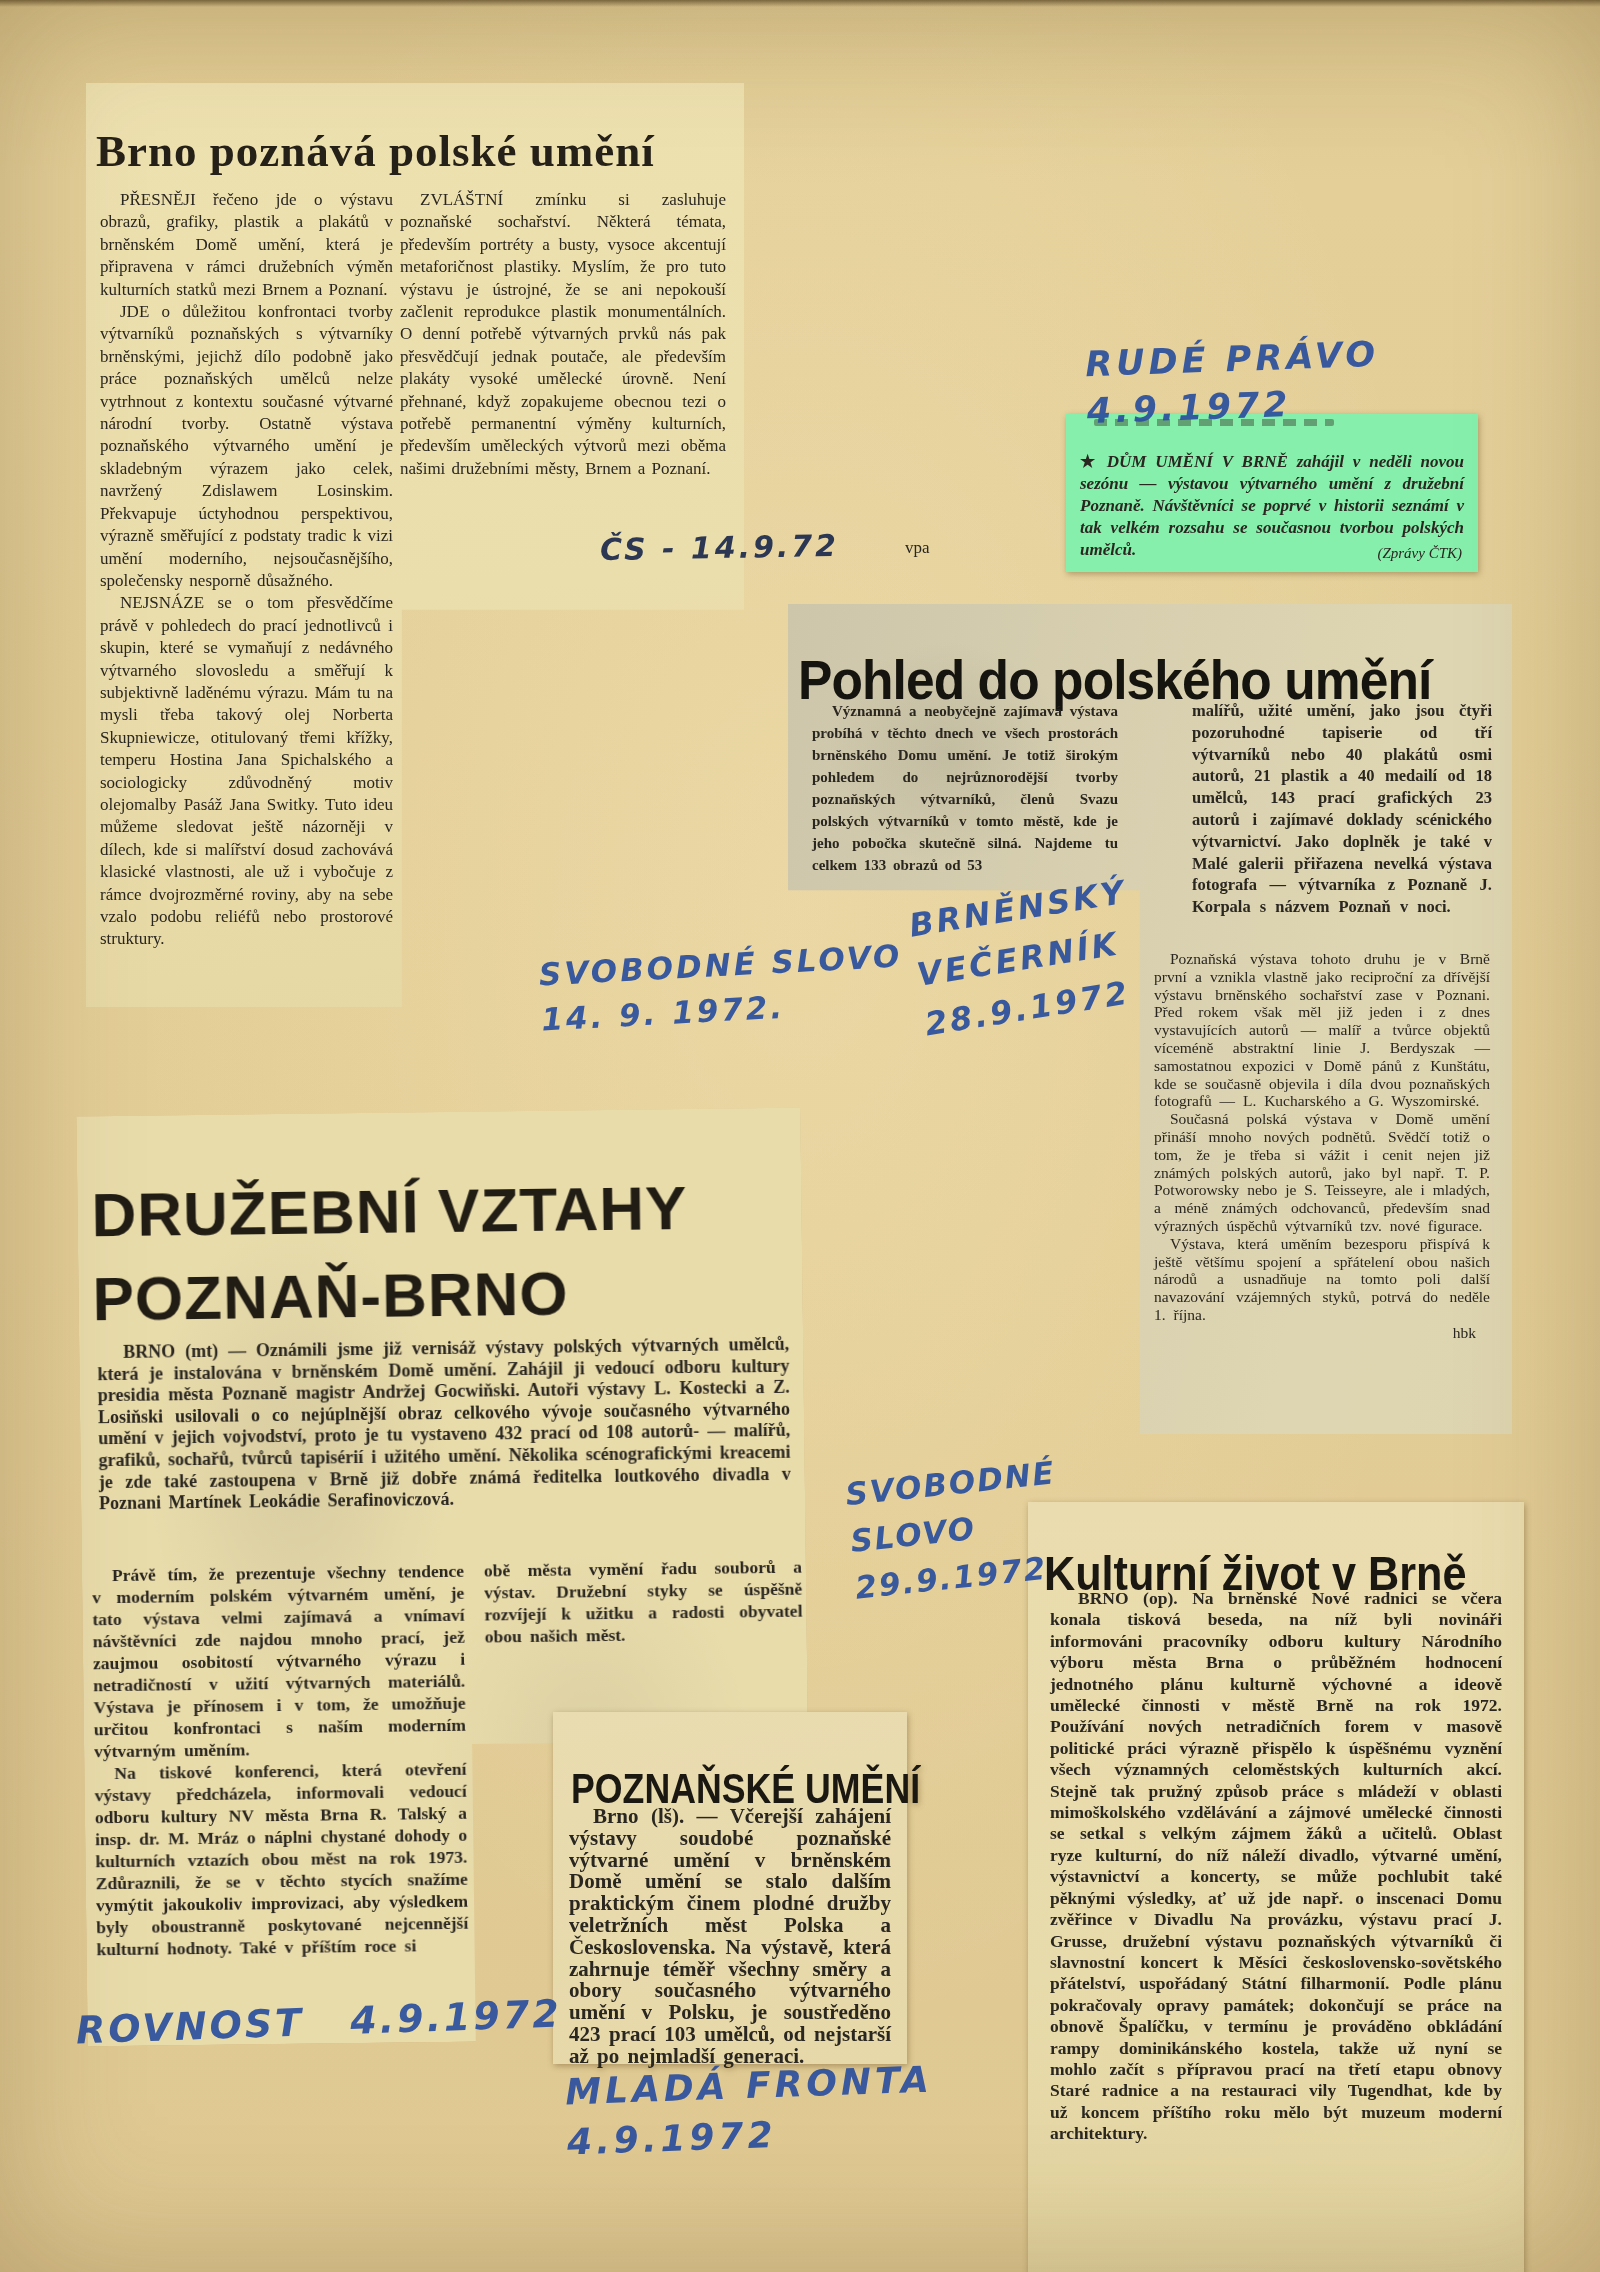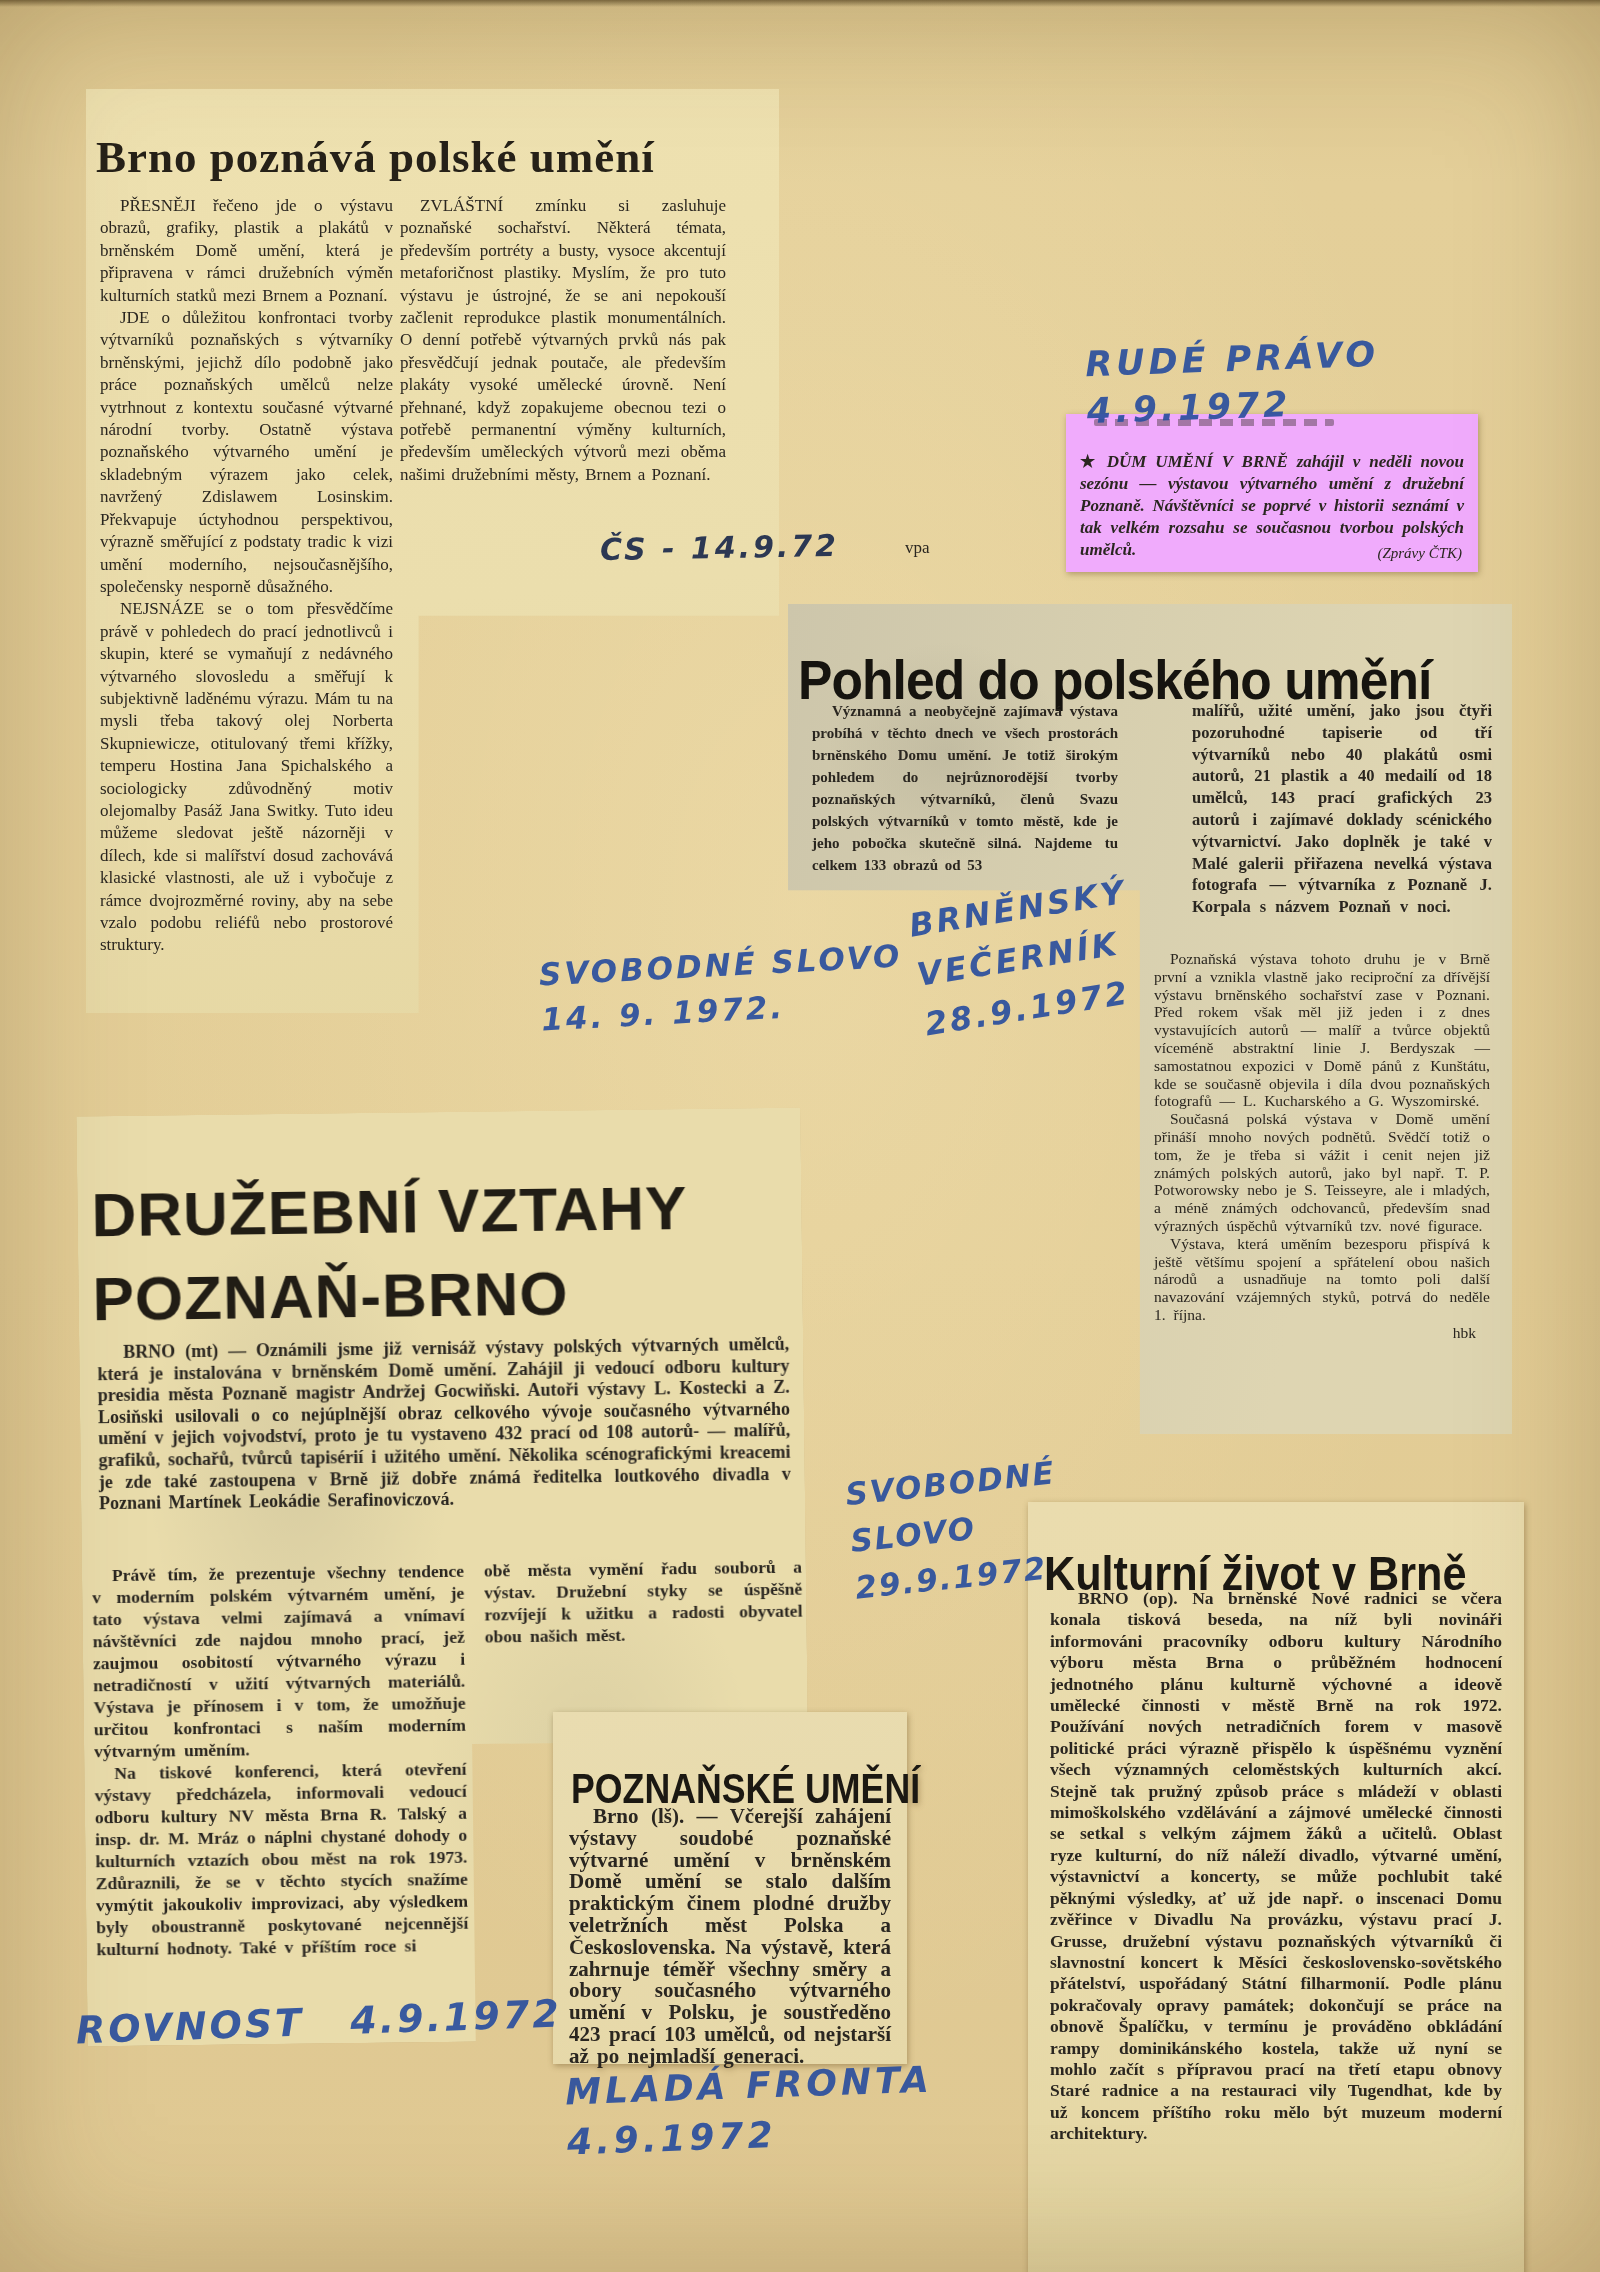--- a/index.html
+++ b/index.html
@@ -13,31 +13,31 @@
   }
   .edge-top{position:absolute;top:0;left:0;right:0;height:7px;background:linear-gradient(180deg,rgba(50,35,8,.55),rgba(50,35,8,0));}
   .vignette{position:absolute;inset:0;box-shadow:inset 0 0 140px rgba(90,62,18,.28);pointer-events:none;z-index:9;}
 
   .paper{position:absolute;filter:drop-shadow(1px 2px 3px rgba(82,56,14,.38));}
   .newscol{position:absolute;text-align:justify;}
   .newsp{margin:0;text-indent:20px;}
   .sig-right{text-align:right;padding-right:14px;}
 
   
-  #clipA{left:86px;top:89px;width:658px;height:924px;
+  #clipA{left:86px;top:83px;width:658px;height:924px;
     background:linear-gradient(175deg,#eee1b0 0%,#ebdead 55%,#e6d8a4 100%);
-    clip-path:polygon(0 0,100% 0,100% 57%,48% 57%,48% 100%,0 100%);padding-left:35px;}
+    clip-path:polygon(0 0,100% 0,100% 57%,48% 57%,48% 100%,0 100%);}
   #clipA-headline{position:absolute;left:10px;top:16px;width:645px;
     font-weight:bold;font-size:45px;line-height:1;letter-spacing:1px;white-space:nowrap;color:#262118;}
   #clipA-col1{left:14px;top:106px;width:293px;font-size:17px;line-height:22.4px;word-spacing:2px;}
   #clipA-col2{left:314px;top:106px;width:326px;font-size:17px;line-height:22.4px;word-spacing:2px;}
   #sig-vpa{position:absolute;left:905px;top:538px;font-size:17px;z-index:3;}
 
   
-  #clipB{left:1066px;top:414px;width:412px;height:158px;background:#f0abfc;}
+  #clipB{left:1066px;top:414px;width:412px;height:158px;background:#86efac;}
   #clipB-cut{position:absolute;top:5px;left:28px;width:240px;height:7px;opacity:.55;border-radius:2px;
     background:repeating-linear-gradient(90deg,rgba(40,35,25,.7) 0 13px,rgba(40,35,25,0) 13px 21px);}
   #clipB-text{position:absolute;left:14px;top:20px;width:384px;
     font-style:italic;font-weight:bold;font-size:17px;line-height:22px;text-align:justify;word-spacing:2px;}
   #clipB-src{position:absolute;right:16px;bottom:10px;font-style:italic;font-weight:normal;font-size:15px;}
   .star{font-style:normal;}
 
   
   #clipC{left:788px;top:604px;width:724px;height:830px;
     background:

